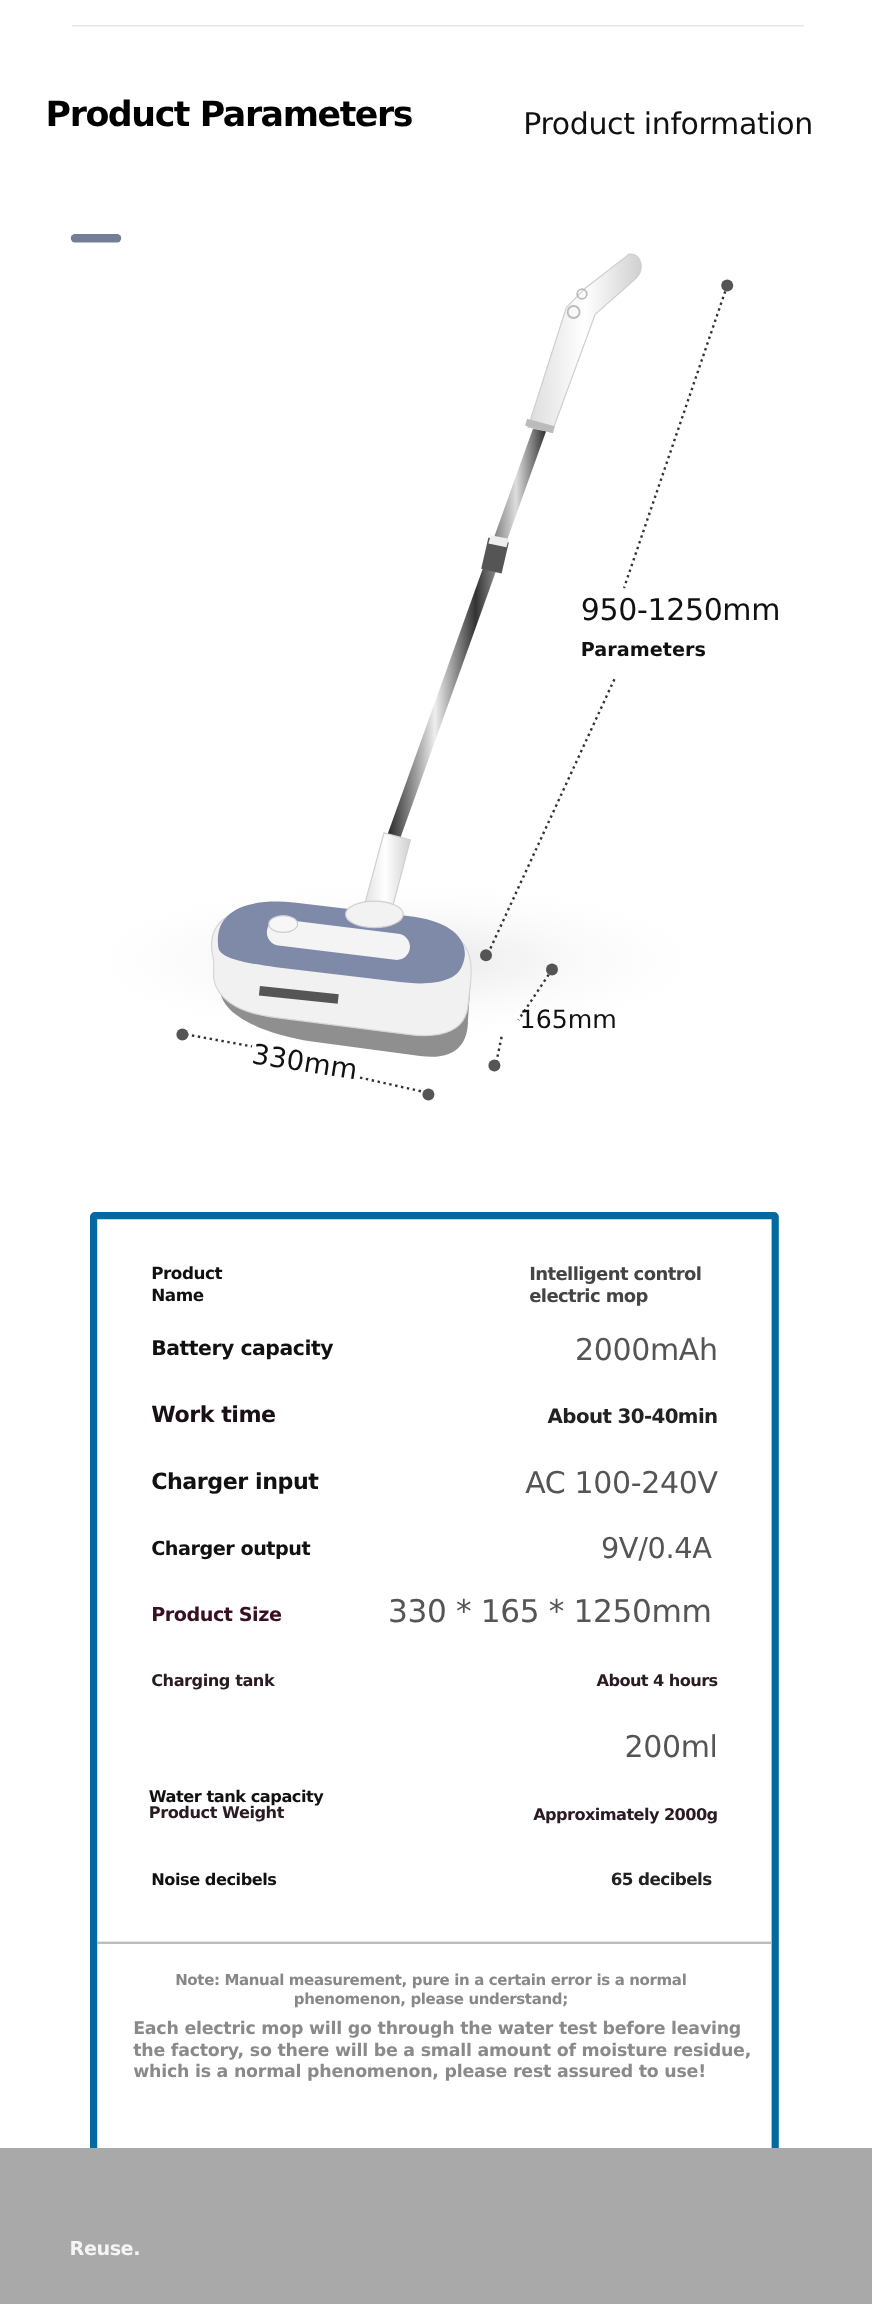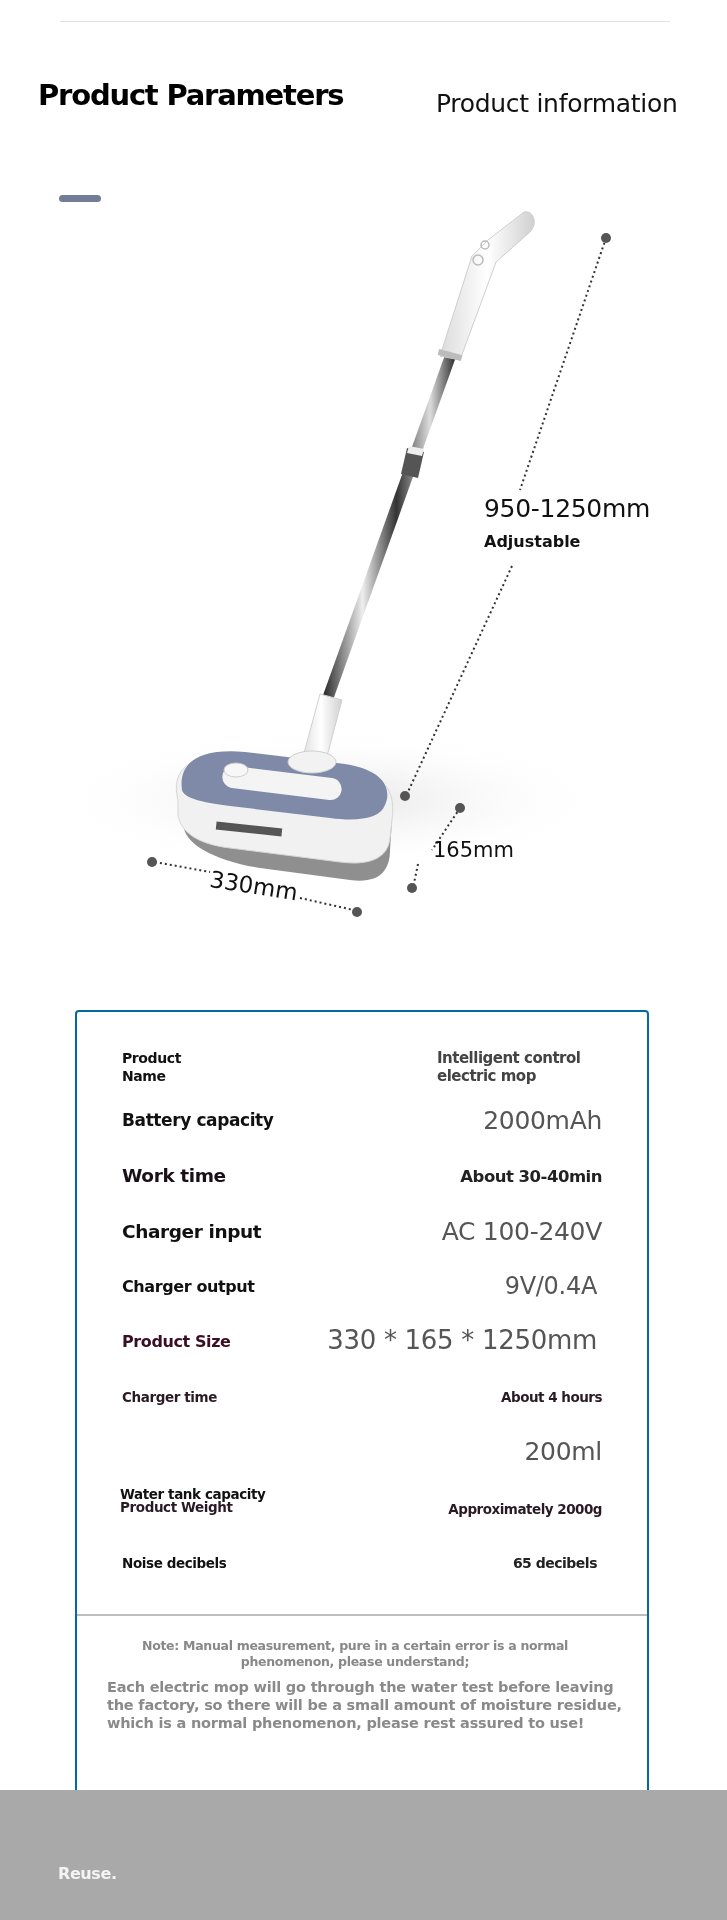--- a/index.html
+++ b/index.html
@@ -13,21 +13,21 @@
               letter-spacing:-0.3px; white-space:nowrap; }
   .accent-bar { left:59px; top:195px; width:42px; height:7px; border-radius:4px; background:#737d96; }
 
   .illus { left:0; top:200px; width:727px; height:740px; }
   .dim-label { font-family:"DejaVu Sans", sans-serif; color:#111; white-space:nowrap; }
   .dim-len { left:484px; top:494px; font-size:25px; letter-spacing:-0.3px; }
   .dim-adj { left:484px; top:532px; font-size:16px; font-weight:bold; }
   .dim-w { left:410px; top:838px; font-size:21px;margin-left:23px; }
   .dim-l { left:212px; top:866px; font-size:23px; transform:rotate(9deg); transform-origin:left top; }
 
-  .spec-box { left:75px; top:1010px; width:574px; height:904px; border:2px solid #0369a1; border-radius:4px;
+  .spec-box { left:75px; top:1010px; width:574px; height:904px; border:6px solid #0369a1; border-radius:4px;
               box-sizing:border-box; background:#fff; }
   .spec-row { position:absolute; left:0; width:100%; }
   .spec-label { position:absolute; left:45px; font-family:"DejaVu Sans", sans-serif; font-weight:bold; color:#111; white-space:nowrap; letter-spacing:-0.4px; }
   .spec-value { position:absolute; right:45px; text-align:right; font-family:"DejaVu Sans", sans-serif; white-space:nowrap; }
   .v-light { color:#555; font-weight:normal; letter-spacing:-0.3px; }
   .v-bold { color:#222; font-weight:bold; letter-spacing:-0.5px; }
   .spec-divider { position:absolute; left:0; top:602px; width:100%; height:2px; background:#bdbdbd; }
   .note { position:absolute; left:18px; top:626px; width:520px; font-family:"DejaVu Sans", sans-serif; font-weight:bold;
           font-size:12.5px; line-height:16px; color:#888; letter-spacing:-0.3px;text-align:center; }
   .note2 { position:absolute; left:30px; top:666px; width:520px; font-family:"DejaVu Sans", sans-serif; font-weight:bold;
@@ -106,21 +106,21 @@
     <circle cx="606" cy="238" r="5"></circle>
     <circle cx="405" cy="796" r="5"></circle>
     <circle cx="460" cy="808" r="5"></circle>
     <circle cx="412" cy="888" r="5"></circle>
     <circle cx="152" cy="862" r="5"></circle>
     <circle cx="357" cy="912" r="5"></circle>
   </g>
 </svg>
 
 <div class="abs dim-label dim-len">950-1250mm</div>
-<div class="abs dim-label dim-adj">Adjustable</div>
+<div class="abs dim-label dim-adj">Parameters</div>
 <div class="abs dim-label dim-w">165mm</div>
 <div class="abs dim-label dim-l">330mm</div>
 
 <div class="abs spec-box">
   <div class="spec-row" style="top:37px;">
     <div class="spec-label" style="font-size:14px;line-height:18px;white-space:pre-line;">Product
 Name</div>
     <div class="spec-value v-bold" style="right:auto;left:360px;text-align:left;font-size:15px;line-height:18px;white-space:pre-line;color:#444;">Intelligent control
 electric mop</div>
   </div>
@@ -138,21 +138,21 @@
   </div>
   <div class="spec-row" style="top:265px;">
     <div class="spec-label" style="font-size:16px;">Charger output</div>
     <div class="spec-value v-light" style="font-size:24px;top:-5px;right:50px;">9V/0.4A</div>
   </div>
   <div class="spec-row" style="top:320px;">
     <div class="spec-label" style="font-size:16px;color:#3a0f22;">Product Size</div>
     <div class="spec-value v-light" style="font-size:26px;top:-7px;right:50px;">330 * 165 * 1250mm</div>
   </div>
   <div class="spec-row" style="top:377px;">
-    <div class="spec-label" style="font-size:13.5px;color:#2a1a24;">Charger time</div>
+    <div class="spec-label" style="font-size:13.5px;color:#2a1a24;">Charging tank</div>
     <div class="spec-value v-bold" style="font-size:13.5px;color:#2a1a24;">About 4 hours</div>
   </div>
   <div class="spec-row" style="top:432px;">
     <div class="spec-label" style="font-size:13.5px;left:43px;margin-top:42px;">Water tank capacity</div>
     <div class="spec-value v-light" style="font-size:25px;top:-7px;">200ml</div>
   </div>
   <div class="spec-row" style="top:487px;">
     <div class="spec-label" style="font-size:13.5px;left:43px;color:#2a1a24;">Product Weight</div>
     <div class="spec-value v-bold" style="font-size:13.5px;top:2px;color:#2a1a24;">Approximately 2000g</div>
   </div>

